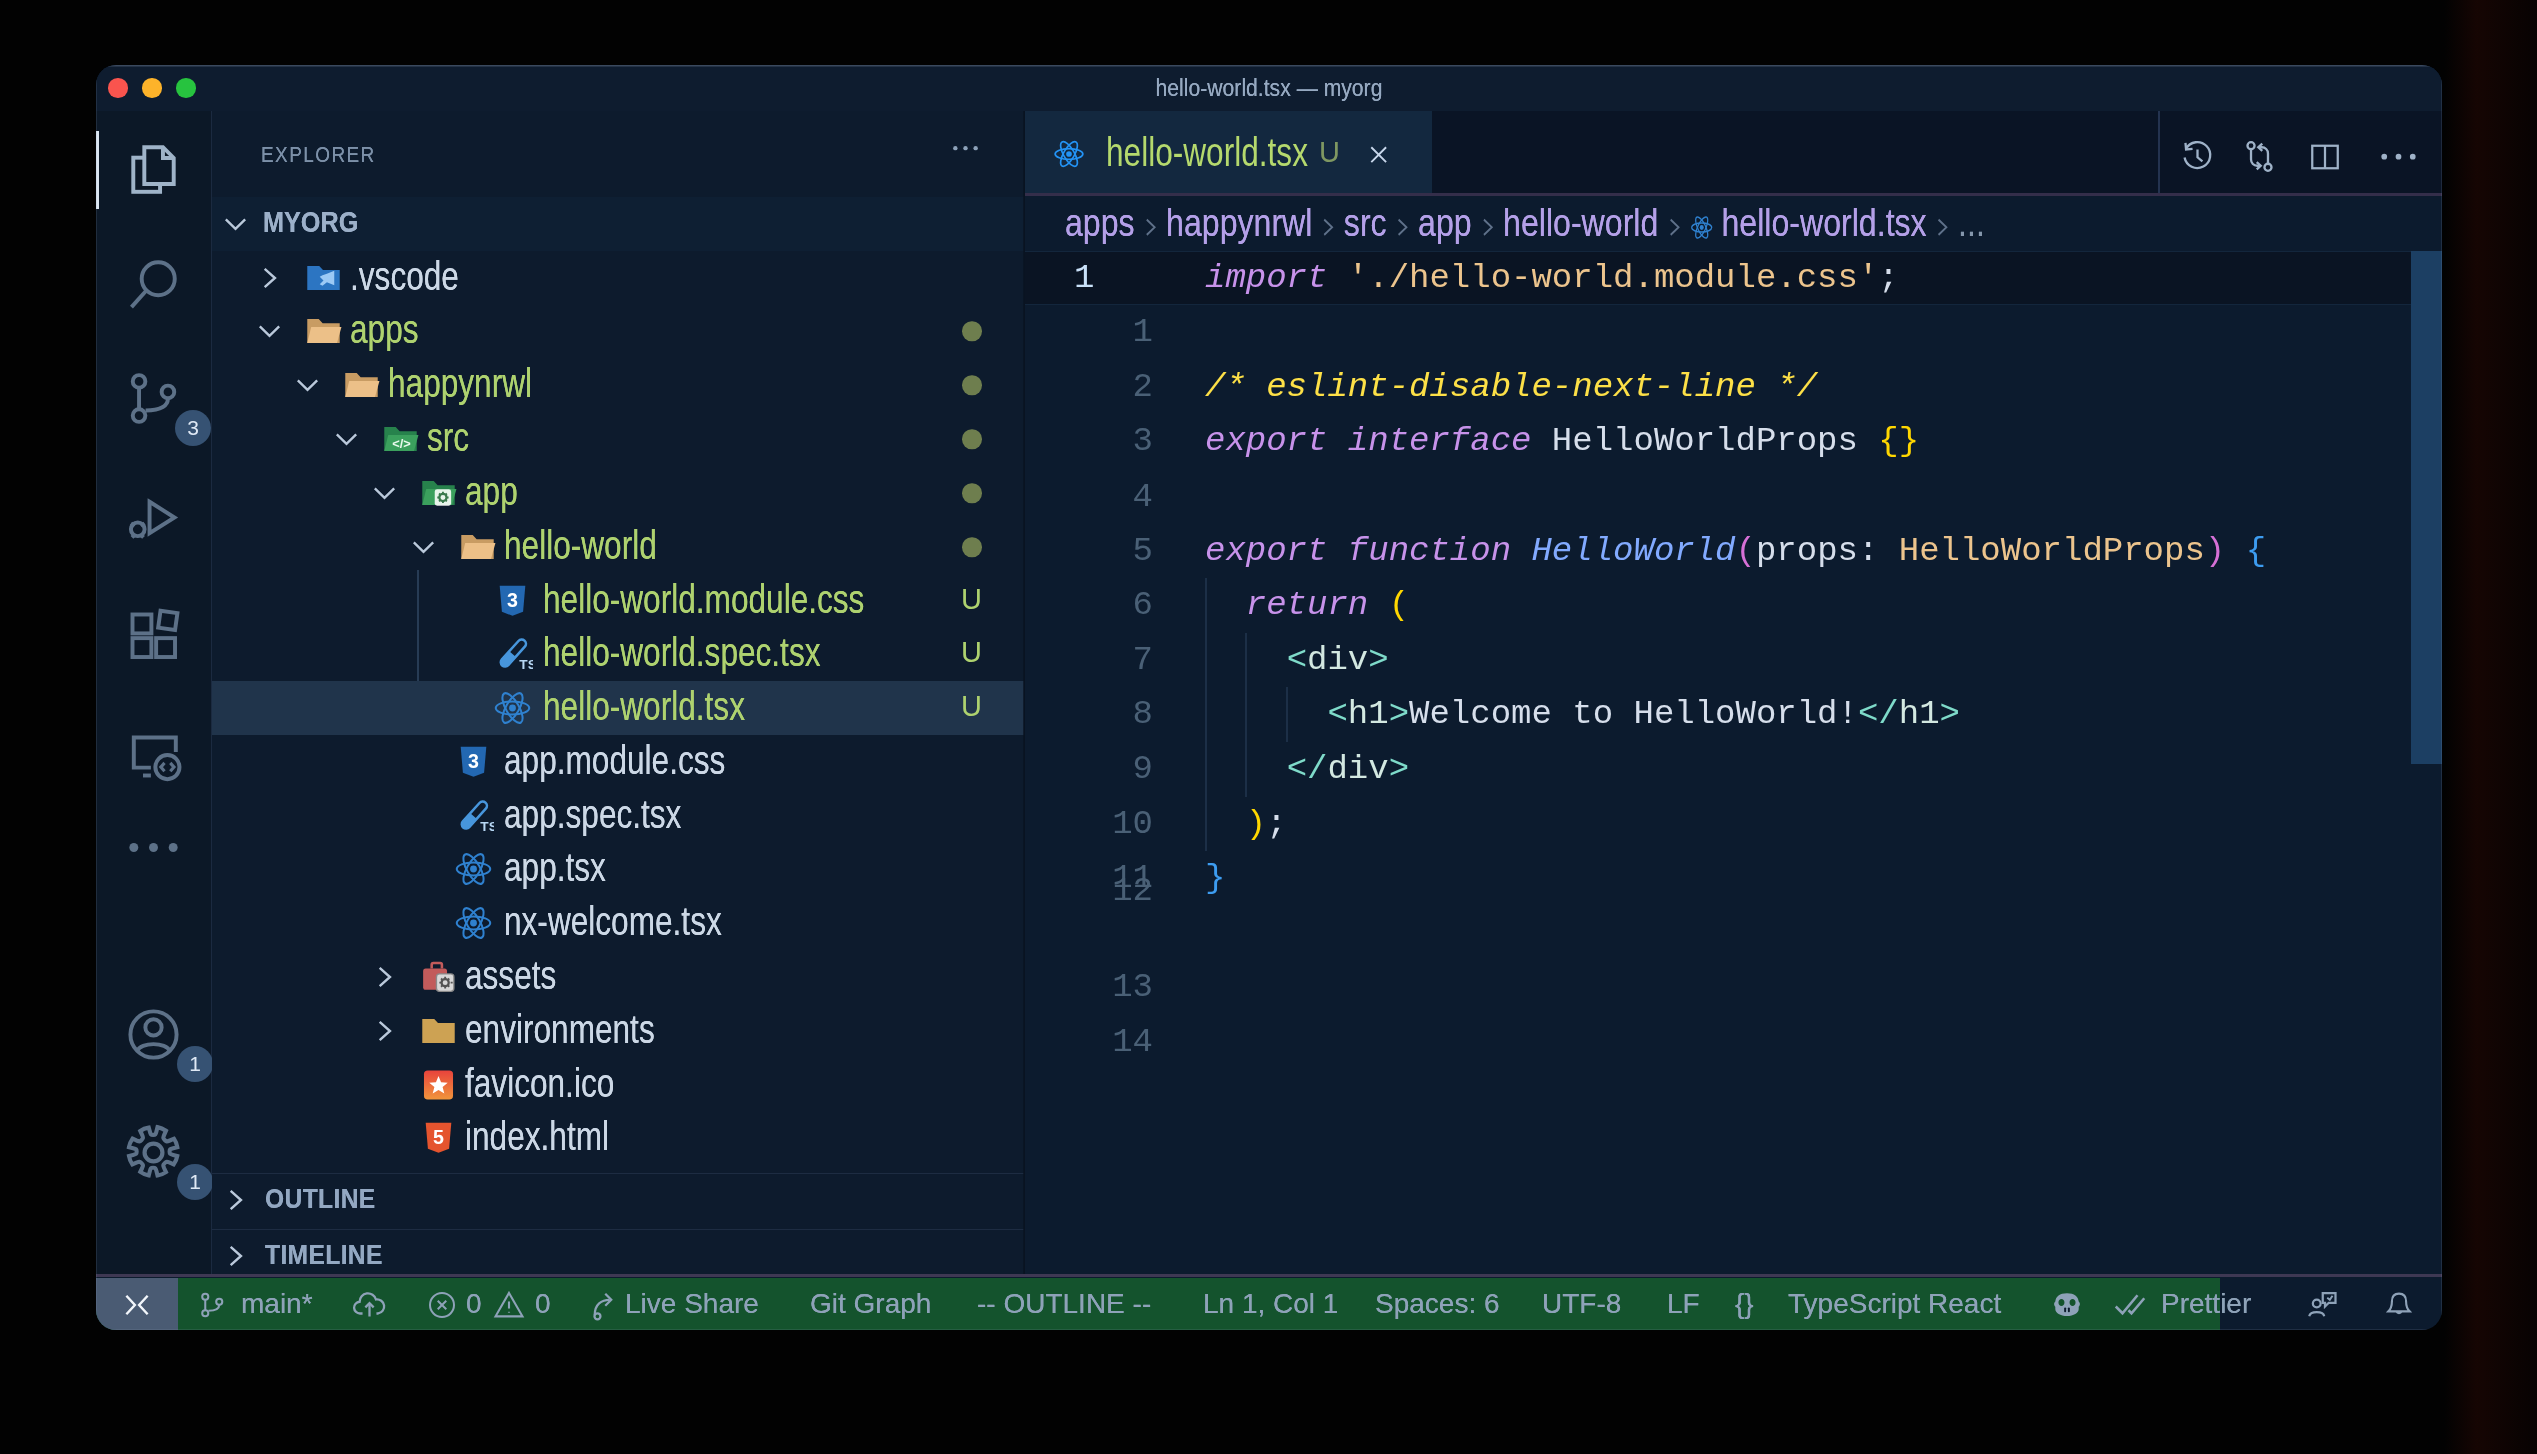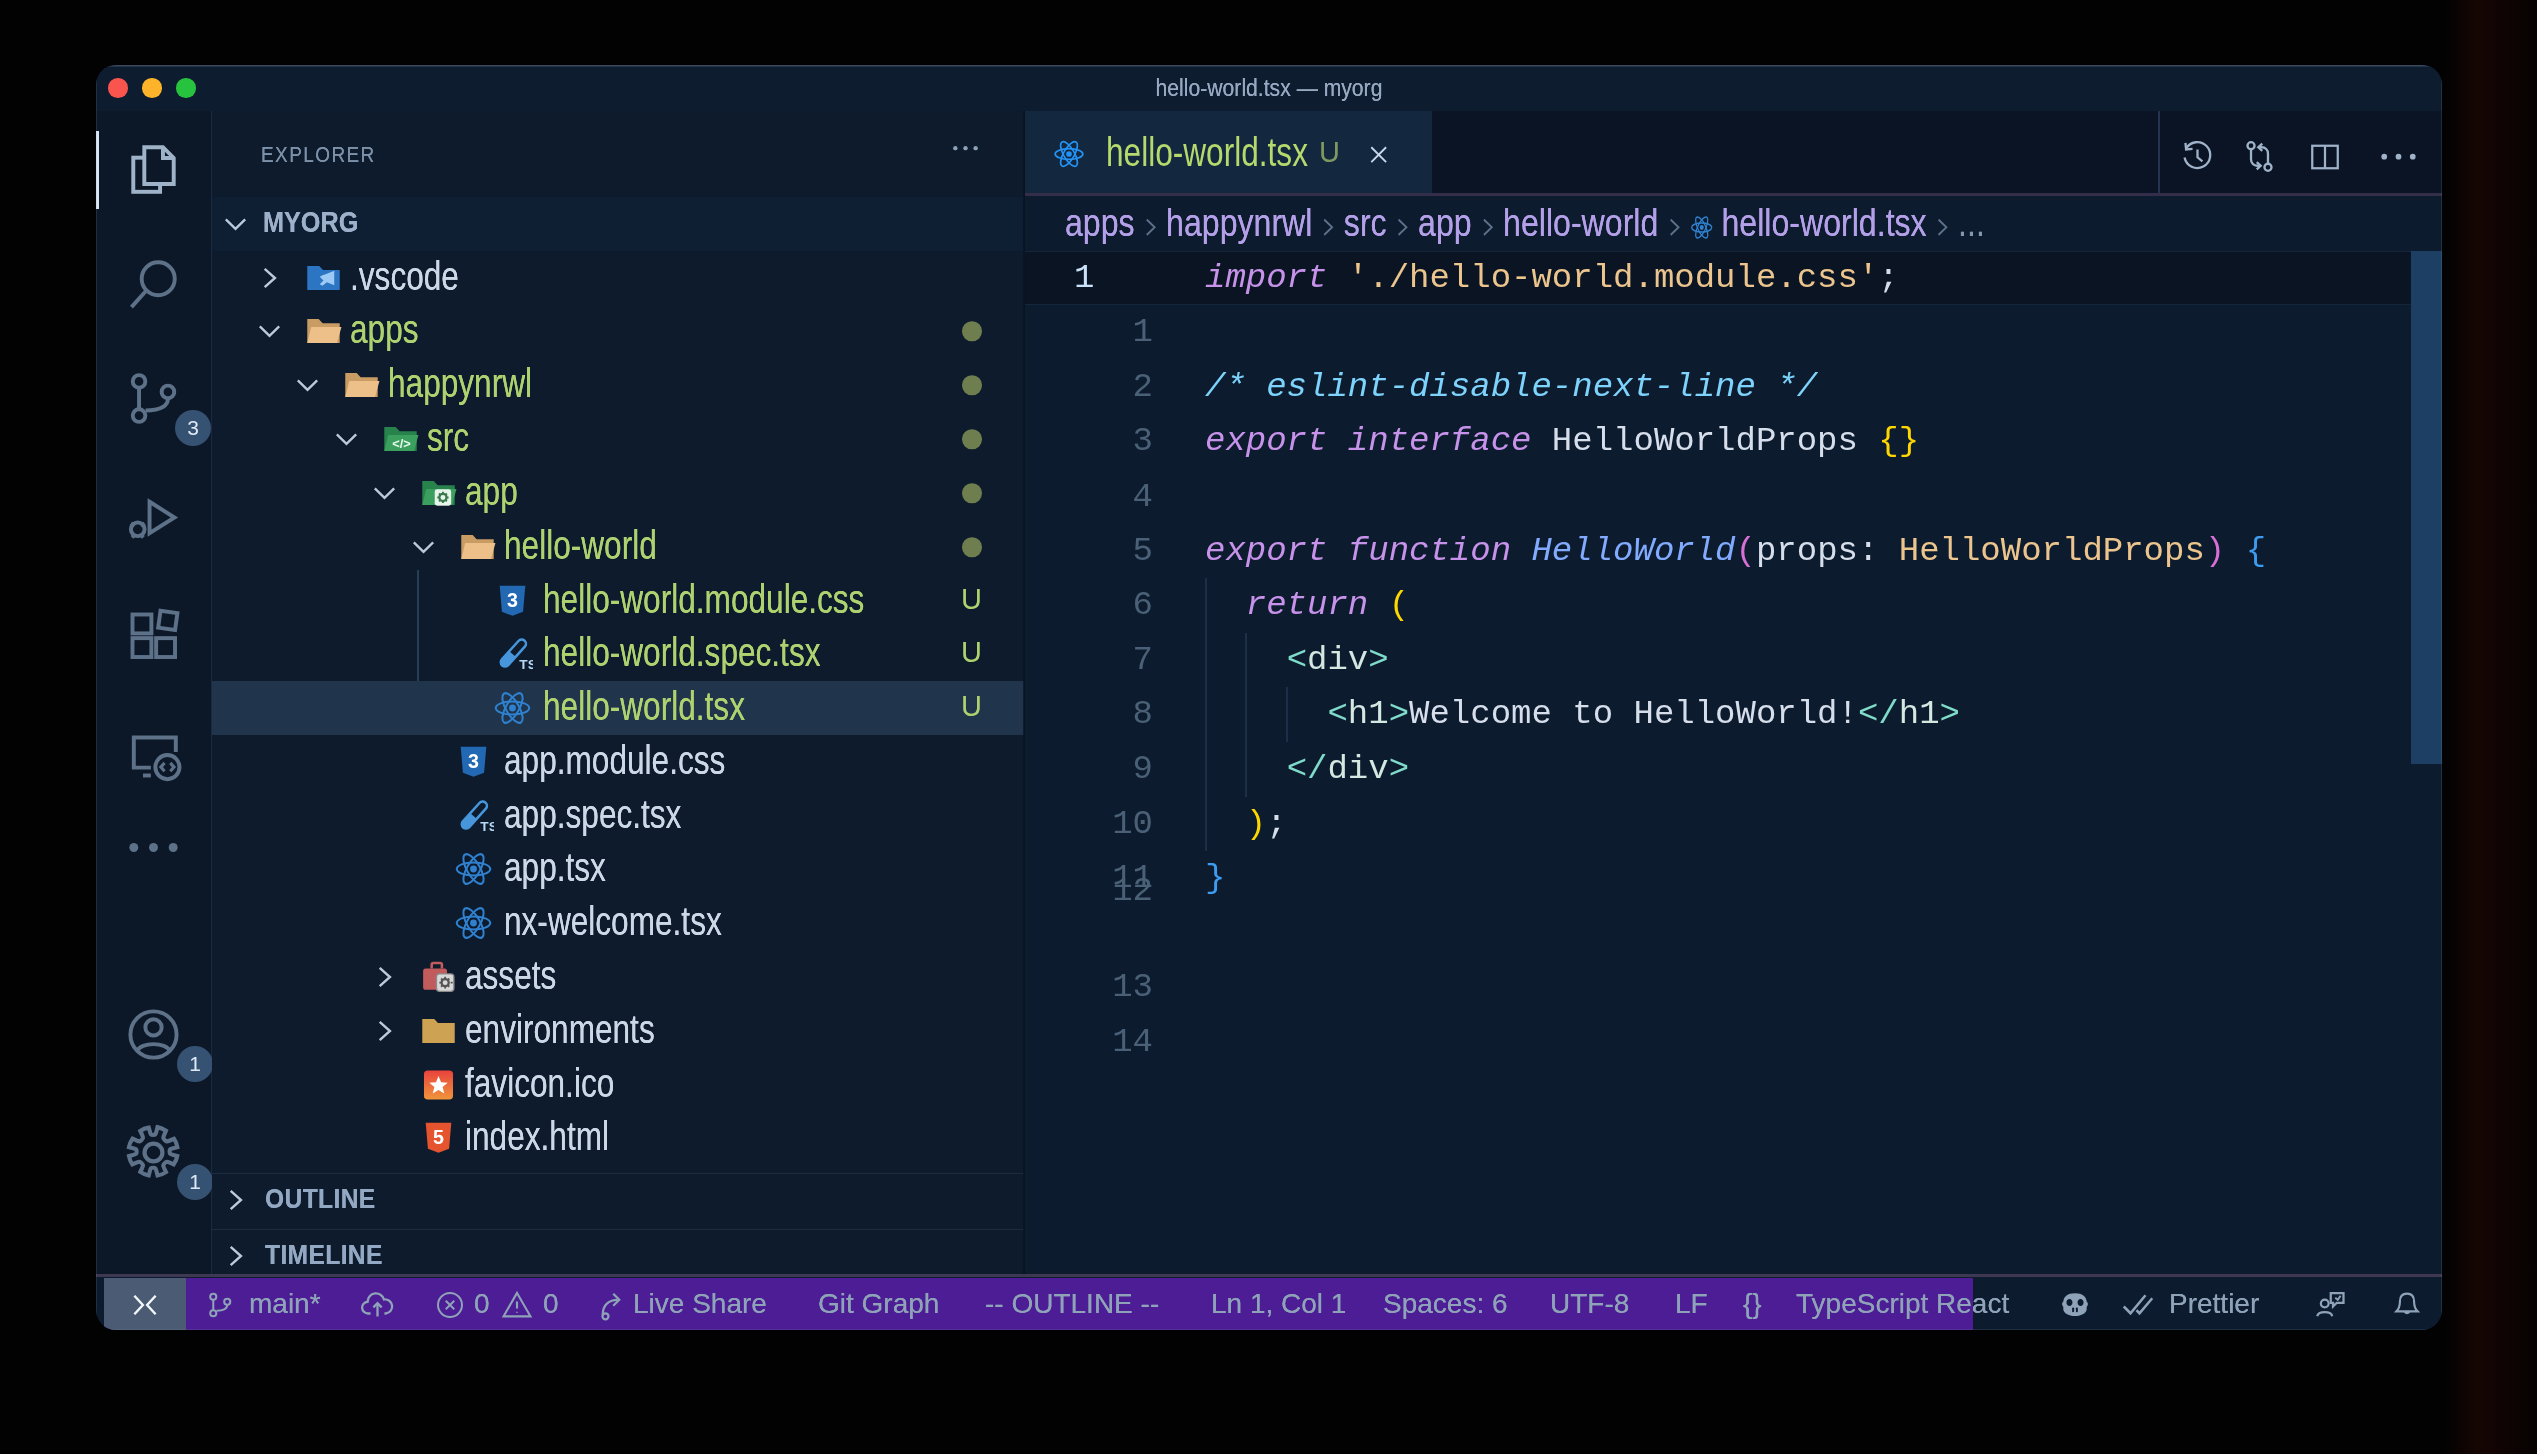--- a/index.html
+++ b/index.html
@@ -48,32 +48,32 @@
   #breadcrumbs { position:absolute; left:40px; top:85px; height:54px; line-height:54px; white-space:nowrap;
                  color:#b4a0e8; font-size:38px; transform:scaleX(0.845); transform-origin:left center; }
   #breadcrumbs .dim { color:#8496ab; }
   
   .cline { position:absolute; left:180px; font-family:"Liberation Mono", monospace; font-size:34px; line-height:54px; white-space:pre; }
   .lnum  { position:absolute; left:68px; width:60px; text-align:right; color:#4a6076; font-family:"Liberation Mono", monospace; font-size:34px; line-height:54px; }
   .guide { position:absolute; width:1.7px; background:#1c2f47; }
   
   .kw { color:#c792ea; font-style:italic; }
   .str { color:#ecc48d; }
-  .cm { color:#7dd3fc; font-style:italic; }
+  .cm { color:#fde047; font-style:italic; }
   .fg { color:#d6deeb; }
   .fn { color:#82aaff; font-style:italic; }
   .gold { color:#ffd700; }
   .mag { color:#d670d6; }
   .blu { color:#3d9cf0; }
   .tagb { color:#7fdbca; }
   .tagn { color:#d3e8e1; }
   .typ { color:#ecc48d; }
   
   #statusborder { position:absolute; left:0; top:1209px; width:2346px; height:3.4px; background:#3e3853; }
-  #statusbar { position:absolute; left:8px; top:1213px; width:1869px; height:53px; background:#4c1d95;
+  #statusbar { position:absolute; left:0; top:1213px; width:2124px; height:53px; background:#14532d;
                color:#8ea2b8; font-size:28px; }
   .sitem { position:absolute; top:0; height:53px; line-height:51px; white-space:nowrap; }
   .sico { position:absolute; top:50%; transform:translateY(-50%); }
 </style>
 </head>
 <body>
 <div id="win">
 
   <div id="titlebar">
     <div class="light" style="left:12.3px; background:#f9544e;"></div>

